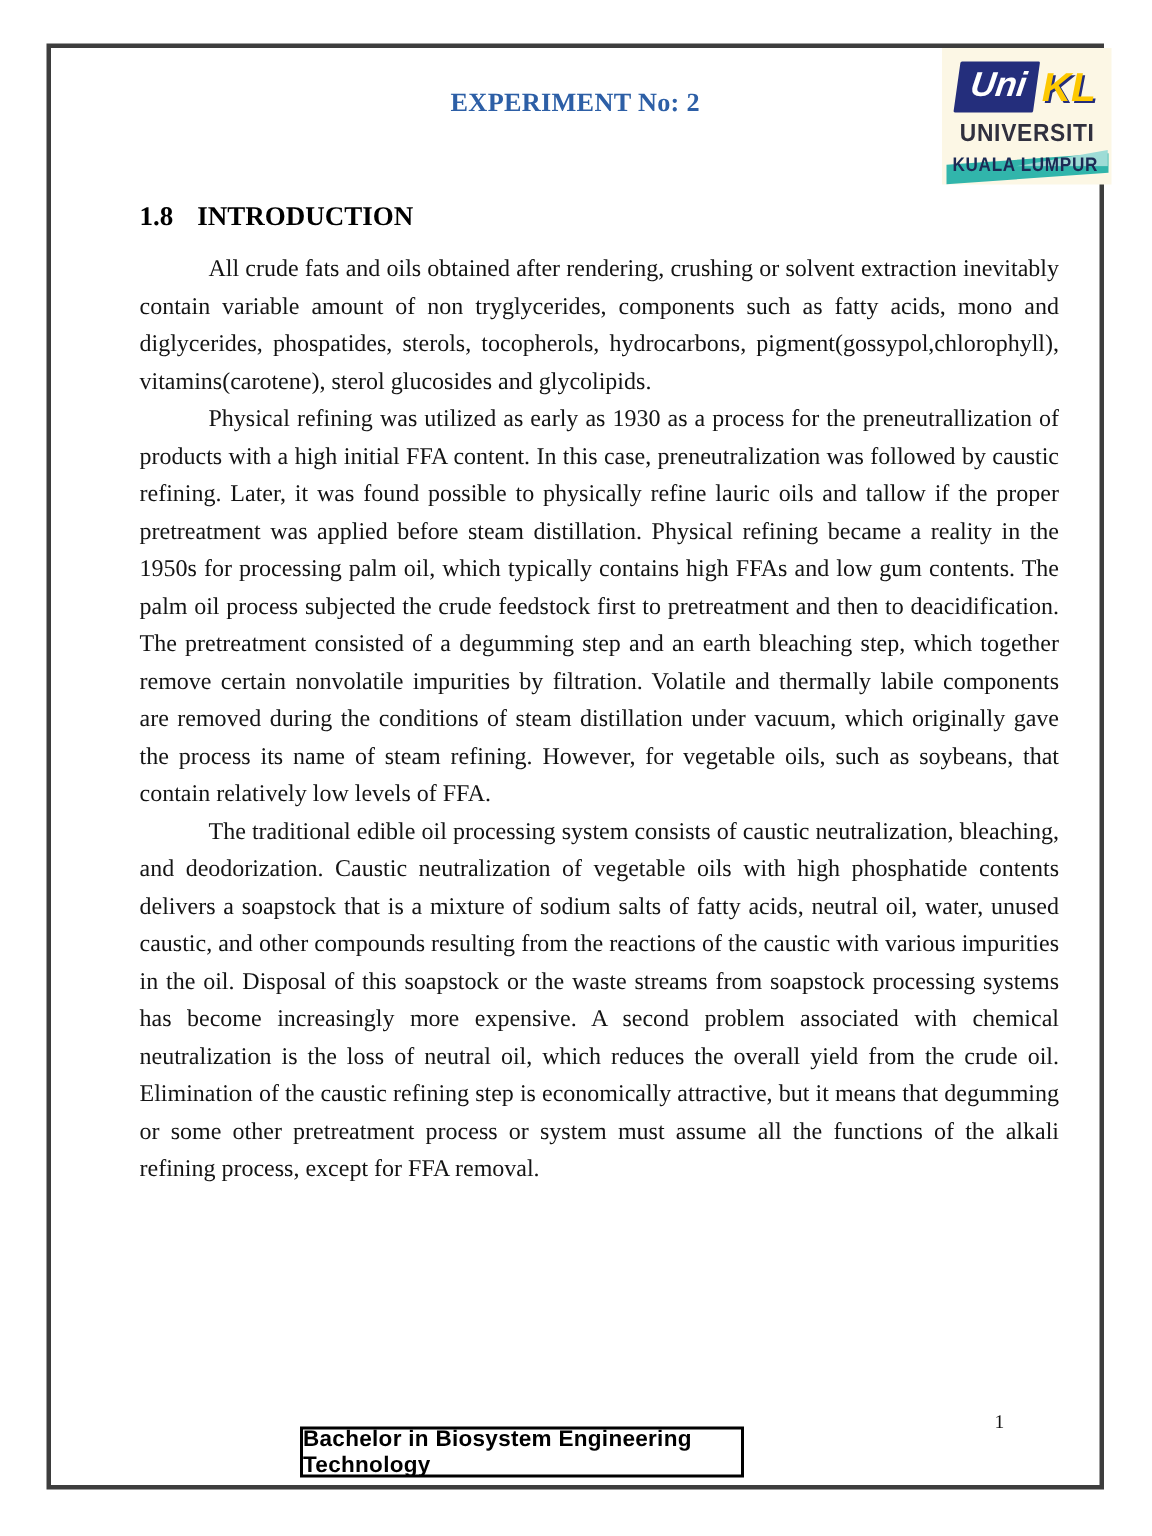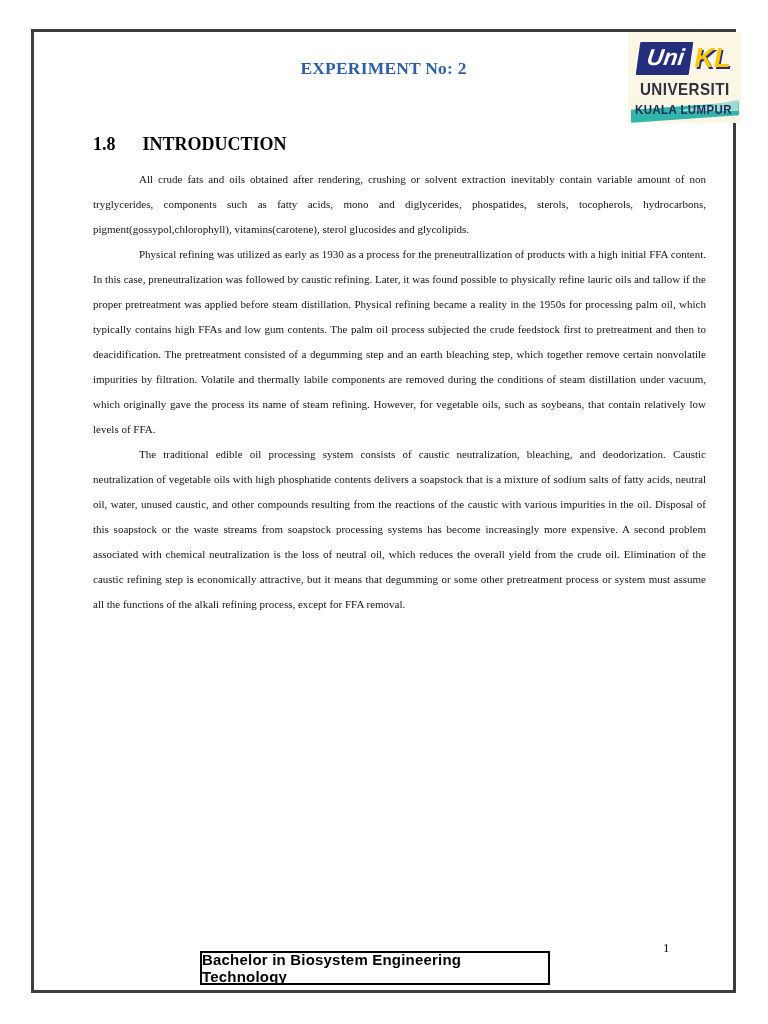--- a/index.html
+++ b/index.html
@@ -137,40 +137,40 @@
   
   .section-heading {
     position: absolute;
     left: 93px;
     top: 134px;
     font-weight: bold;
     font-size: 18px;
     color: #000000;
     font-family: "Liberation Serif", serif;
   }
-  .section-heading .sec-title { margin-left: 27px; }
+  .section-heading .sec-title { margin-left: 16px; }
   
   .body-text {
     position: absolute;
     left: 93px;
     top: 167px;
     width: 613px;
-    font-size: 11px;
+    font-size: 16px;
     line-height: 25px;
     text-align: justify;
     color: #141414;
     font-family: "Liberation Serif", serif;
   }
   .body-text p { margin: 0; text-indent: 46px; }
   
   .footer-box {
     position: absolute;
     left: 200px;
     top: 951px;
-    width: 350px;
+    width: 296px;
     height: 34px;
     border: 2px solid #000000;
     box-sizing: border-box;
     background: #ffffff;
     display: flex;
     align-items: center;
     justify-content: center;
     font-family: "Liberation Sans", sans-serif;
     font-weight: bold;
     font-size: 15px;

